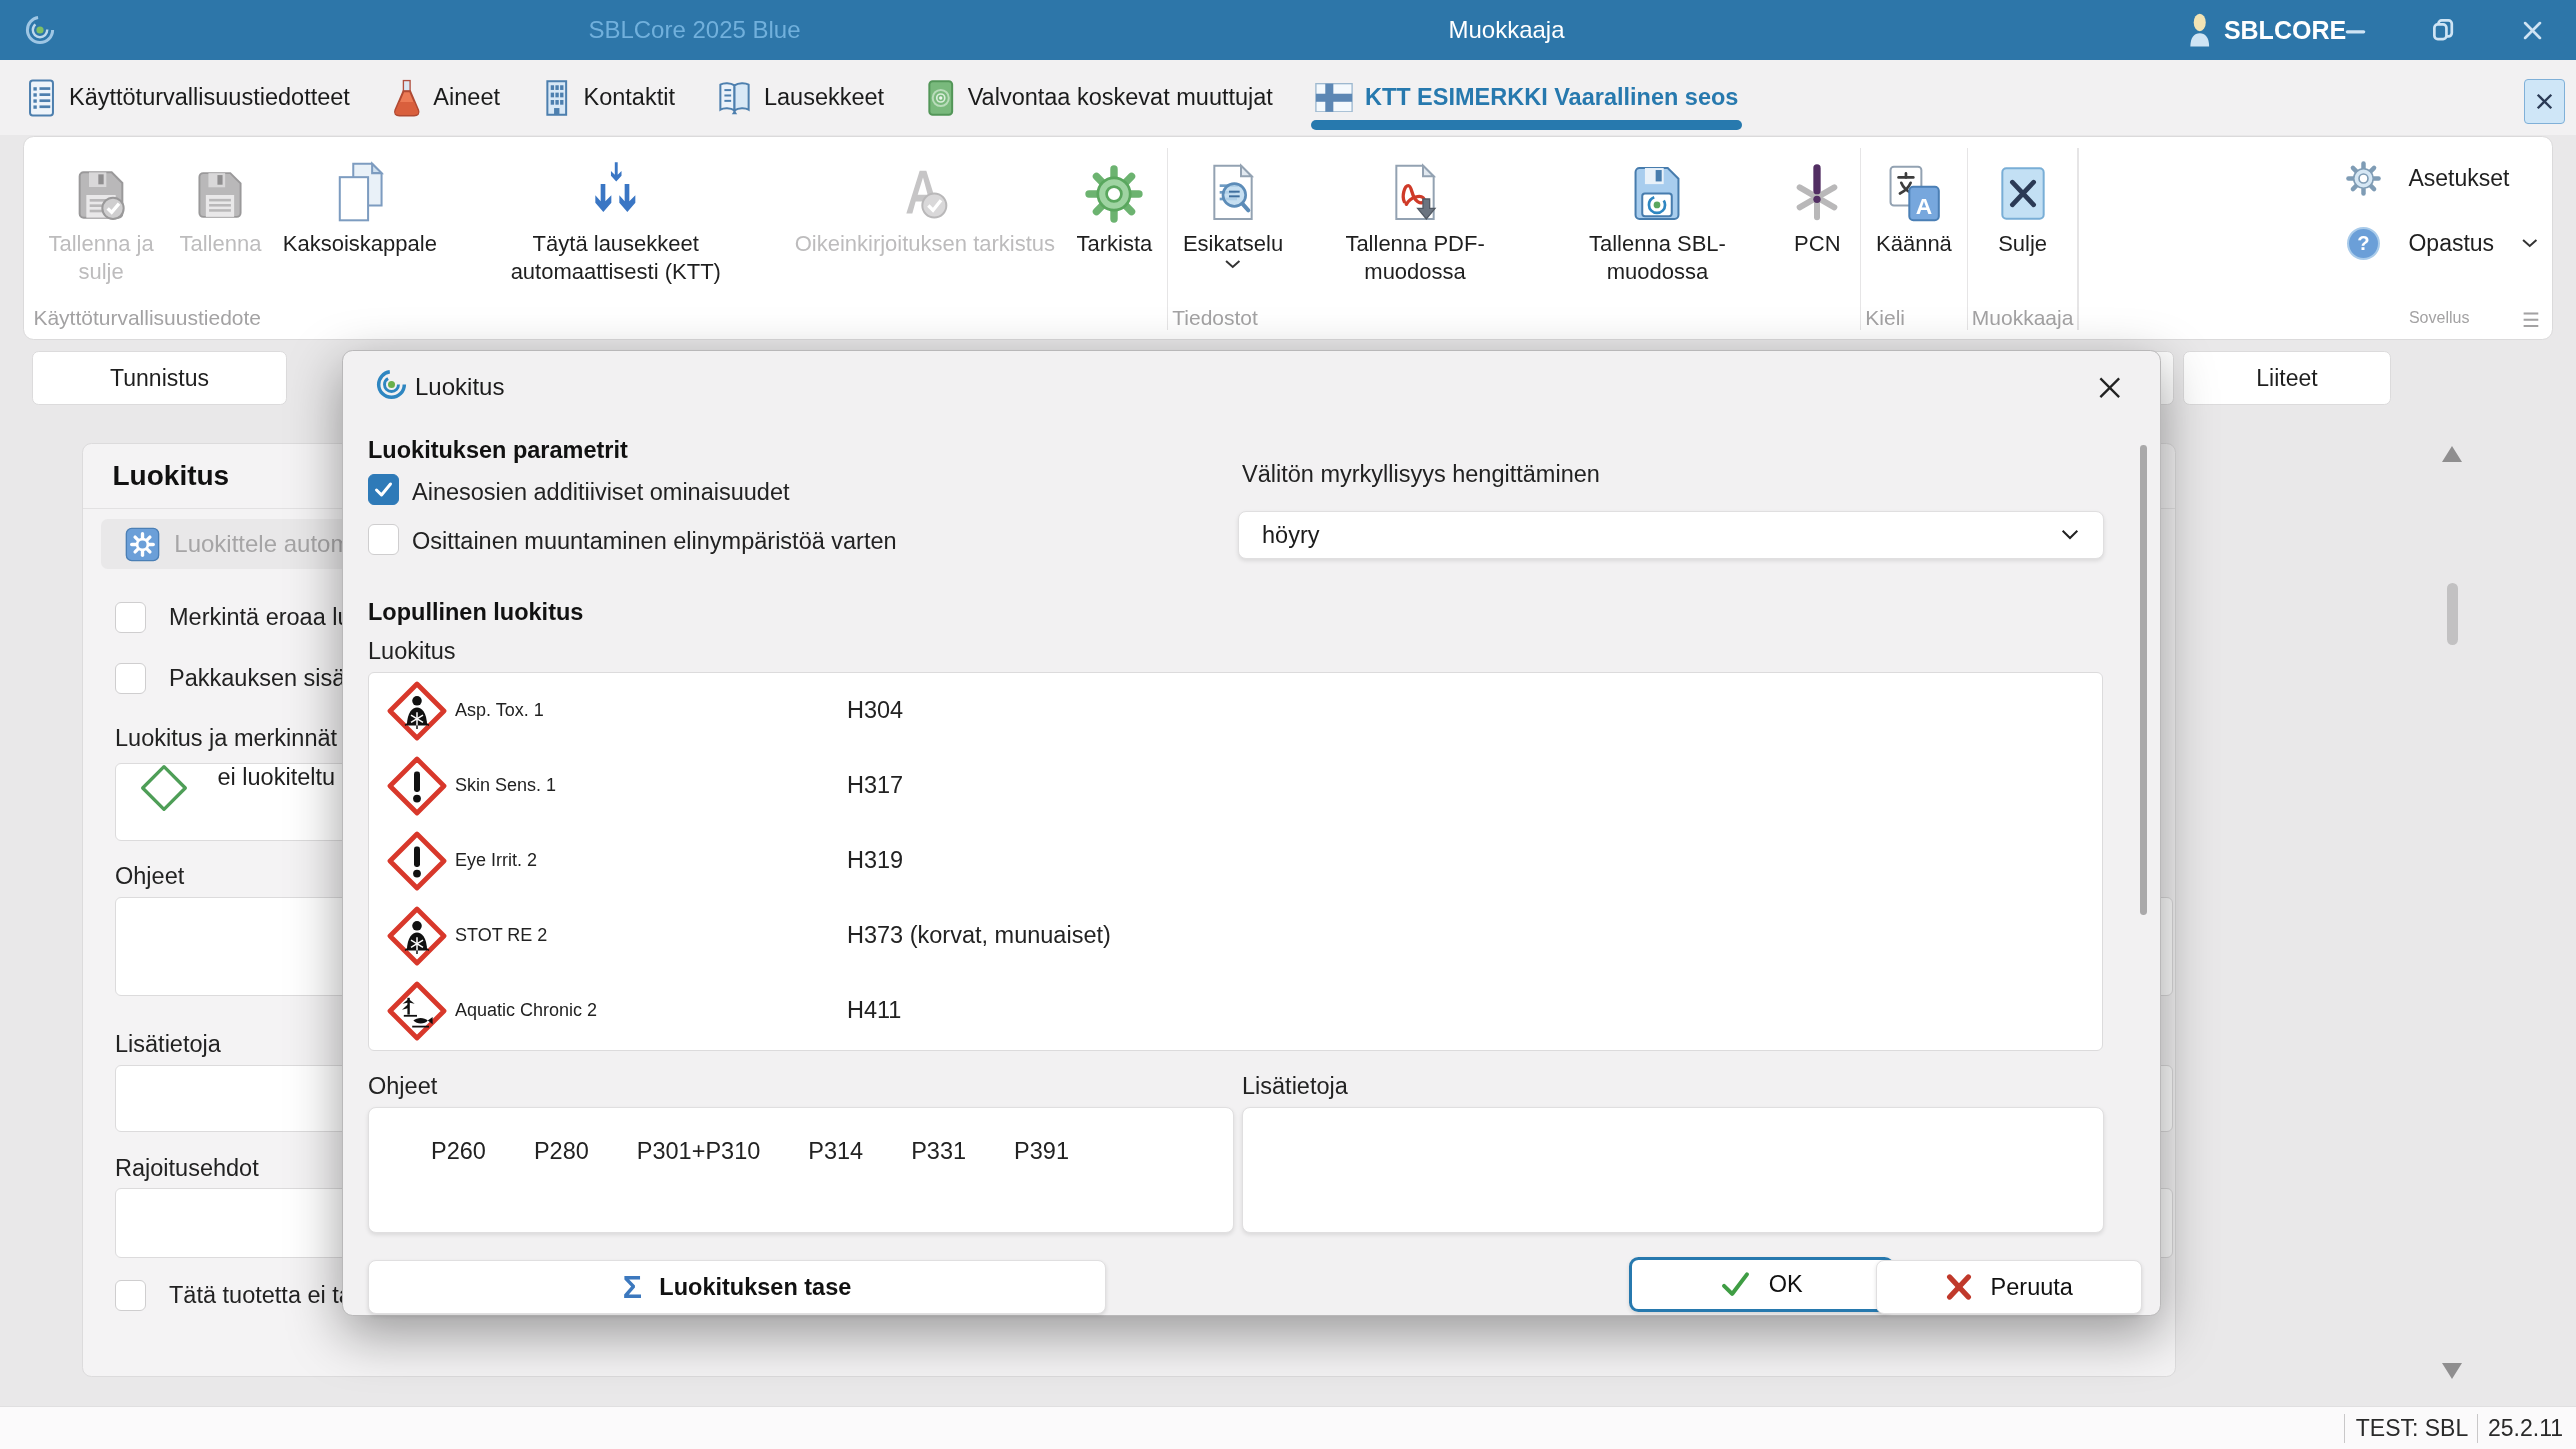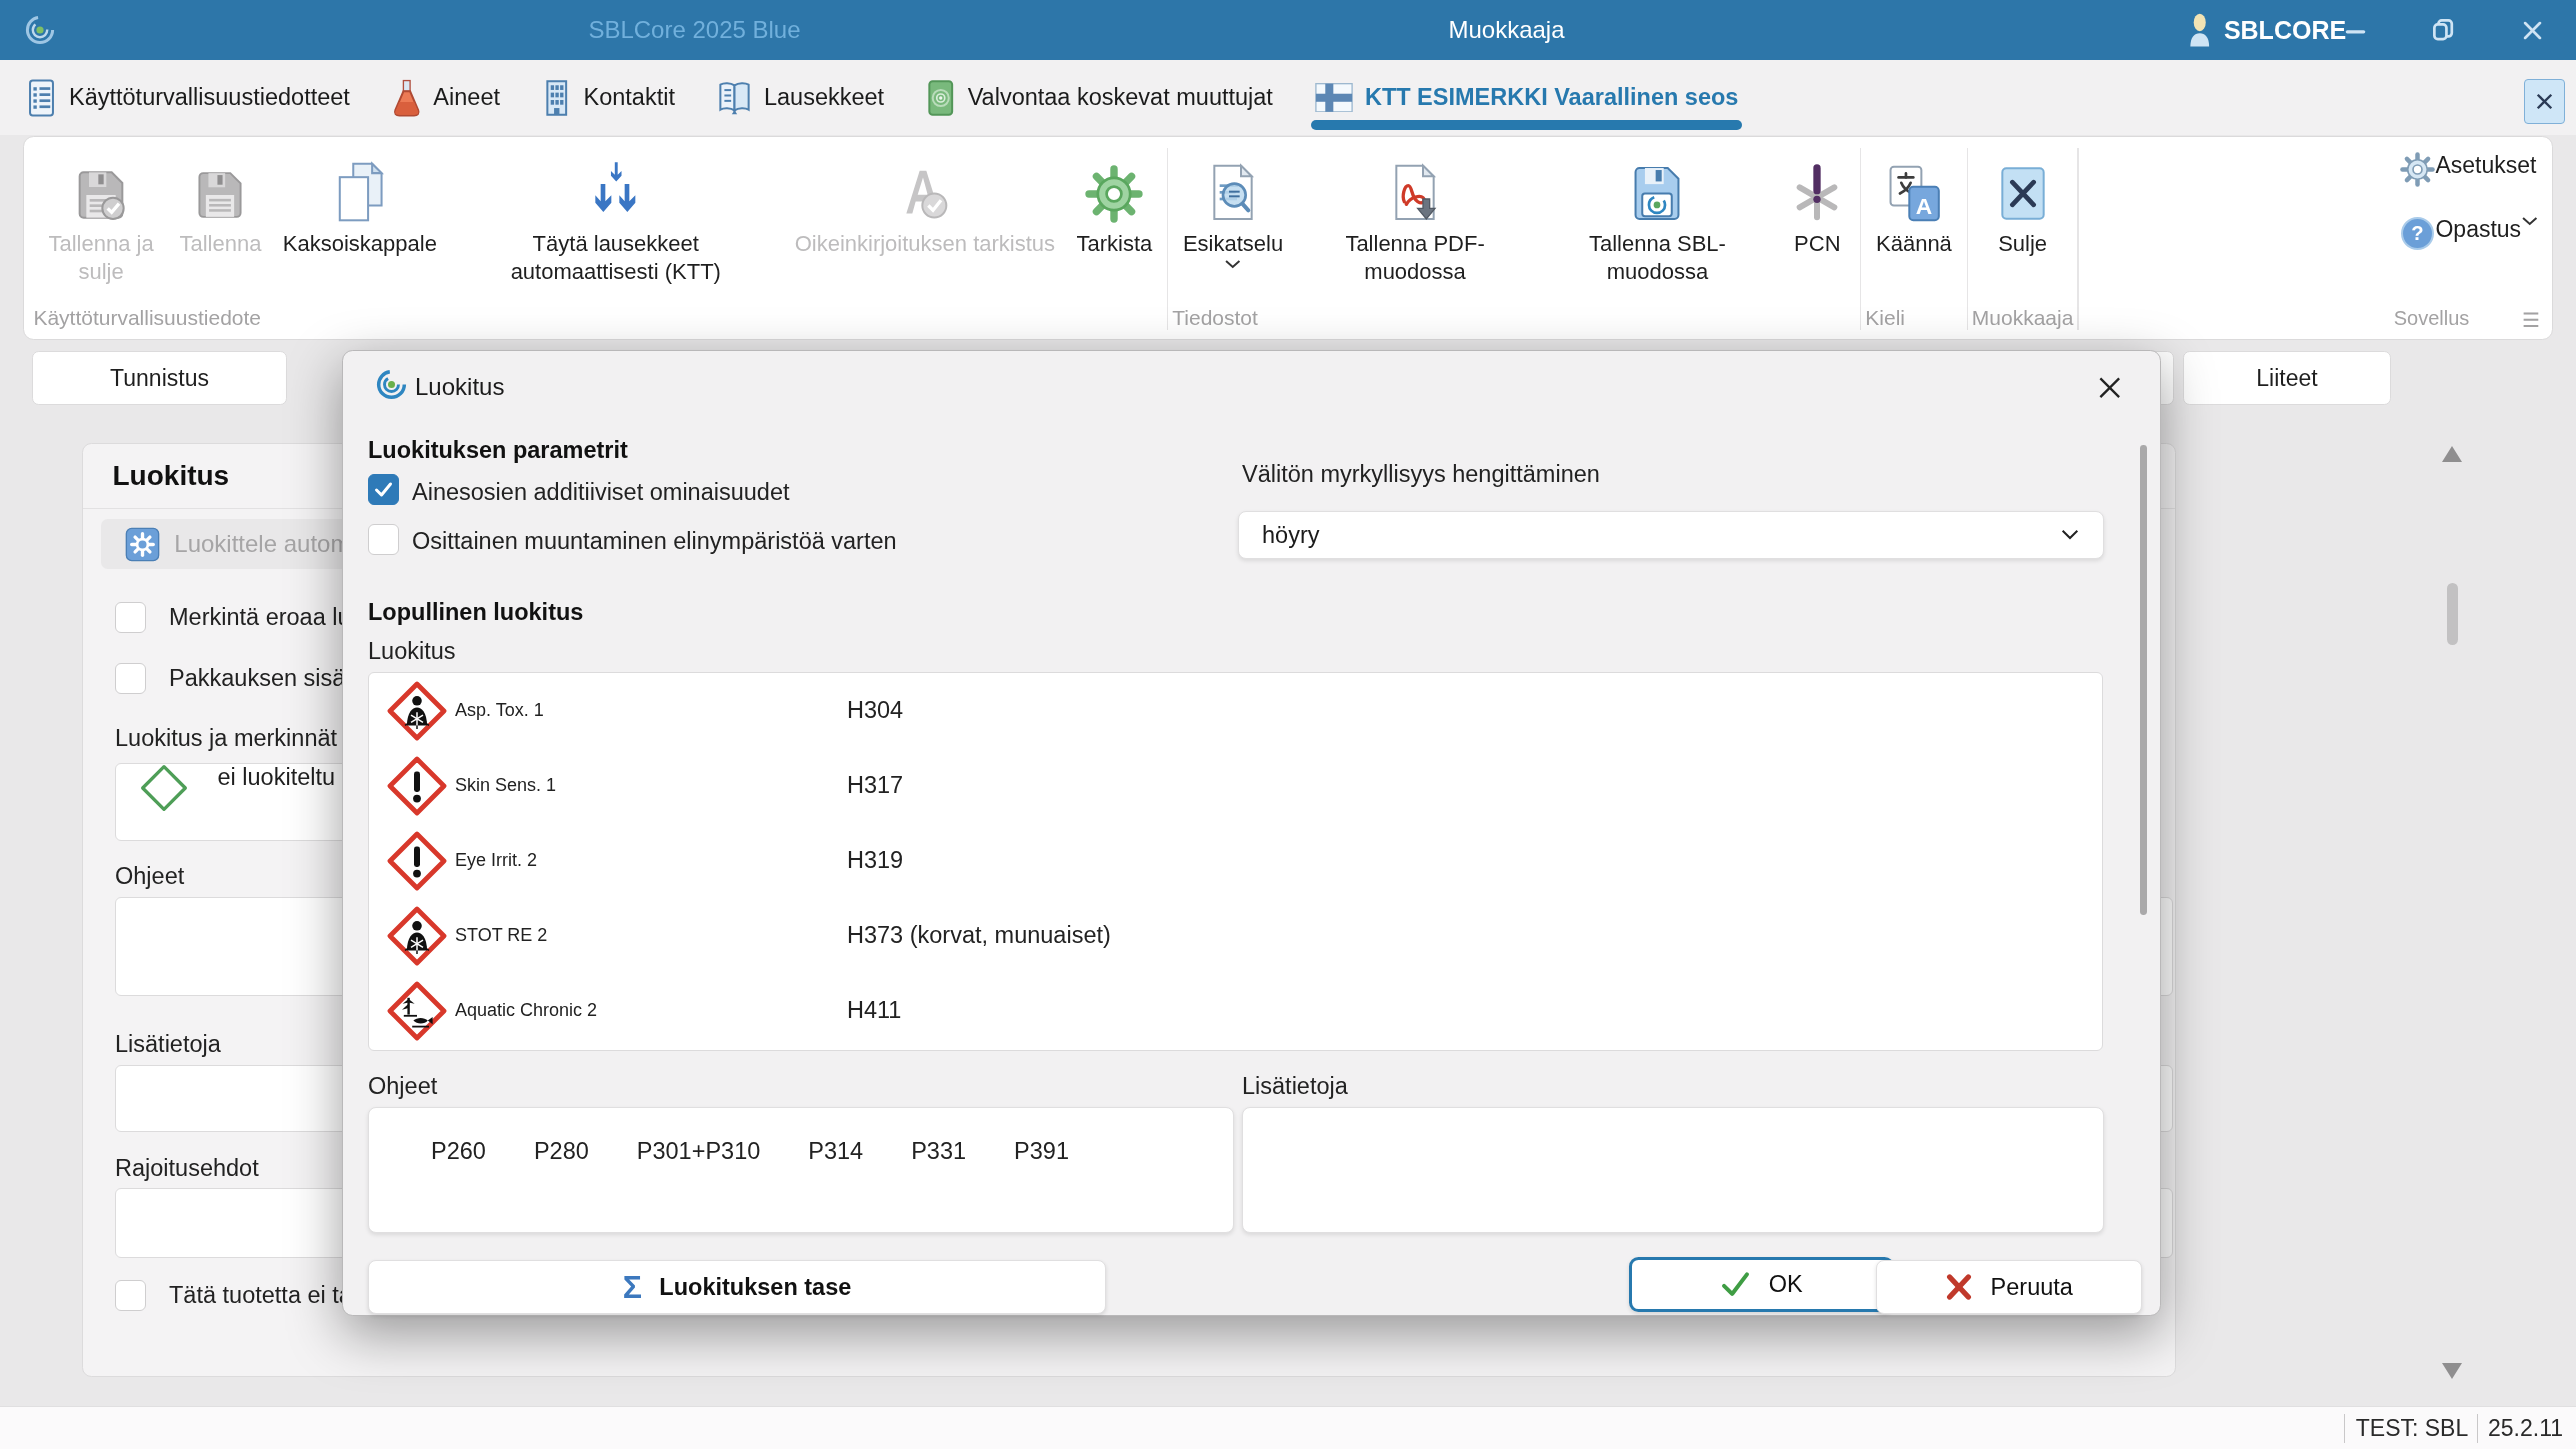--- a/index.html
+++ b/index.html
@@ -34,23 +34,23 @@
   .rgroup{display:flex;flex-direction:column;}
   .btnrow{display:flex;flex:1;align-items:flex-start;justify-content:center;}
   .glabel{height:35px;font-size:21px;color:#a3a2a3;line-height:28px;}
   .rbtn{display:flex;flex-direction:column;align-items:center;margin:0 10.7px;}
   .rbtn .icon{height:82px;display:flex;align-items:flex-end;justify-content:center;padding-top:10.7px;box-sizing:border-box;}
   .rbtn .lbl{font-size:22px;line-height:28px;text-align:center;color:#1f1f1f;max-width:315px;margin-top:6.7px;}
   .rbtn.disabled .lbl{color:#bdbcbd;}
   .rbtn .ddchev{margin-top:1.3px;}
   .rsep{width:1.3px;background:#e6e5e6;margin:6.7px 4px 9.4px 4px;}
   .appgroup{margin-left:auto;display:flex;flex-direction:column;padding-right:4px;}
-  .approw{display:flex;gap:0;font-size:23px;height:54px;margin-top:10.7px;padding-left:6.7px;}
+  .approw{display:flex;align-items:center;gap:27px;font-size:23px;height:54px;margin-top:10.7px;padding-left:6.7px;}
   .sovellus-row{position:relative;height:35px;}
-  .sovellus-lbl{font-size:20px;color:#a3a2a3;display:block;line-height:28px;}
+  .sovellus-lbl{font-size:16px;color:#a3a2a3;text-align:center;display:block;line-height:28px;}
   .panel-menu-icon{position:absolute;right:0;top:4px;color:#a3a2a3;font-size:20px;letter-spacing:-1.3px;}
 
   
   .bg-btn{position:absolute;background:#fff;border:1.3px solid #dcdbdc;border-radius:6.7px;
           font-size:23px;display:flex;align-items:center;justify-content:center;color:#1f1f1f;box-sizing:border-box;}
   .form-panel{position:absolute;left:82px;top:443px;width:2094px;height:934px;background:#f4f3f4;
               border:1.3px solid #dcdbdc;border-radius:9.4px;box-sizing:border-box;}
   .panel-title{position:absolute;left:29.5px;top:16px;font-size:28px;font-weight:bold;color:#111;}
   .panel-rule{position:absolute;left:0;top:64px;width:100%;height:1.3px;background:#e2e1e2;}
   .auto-row{position:absolute;left:17.5px;top:75px;width:2054px;height:50px;background:#e9e8e9;border-radius:6.7px;

